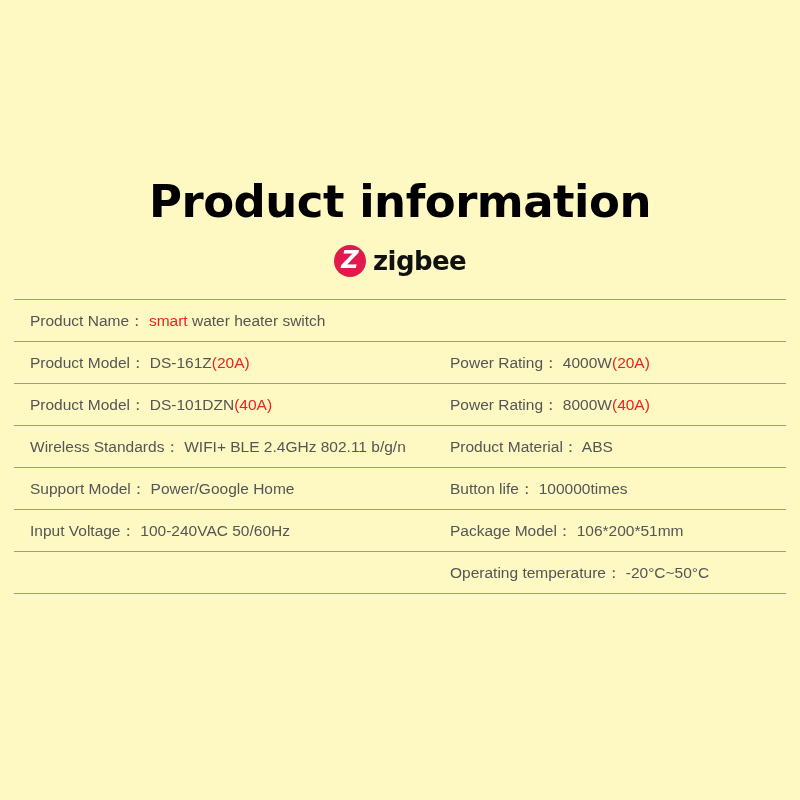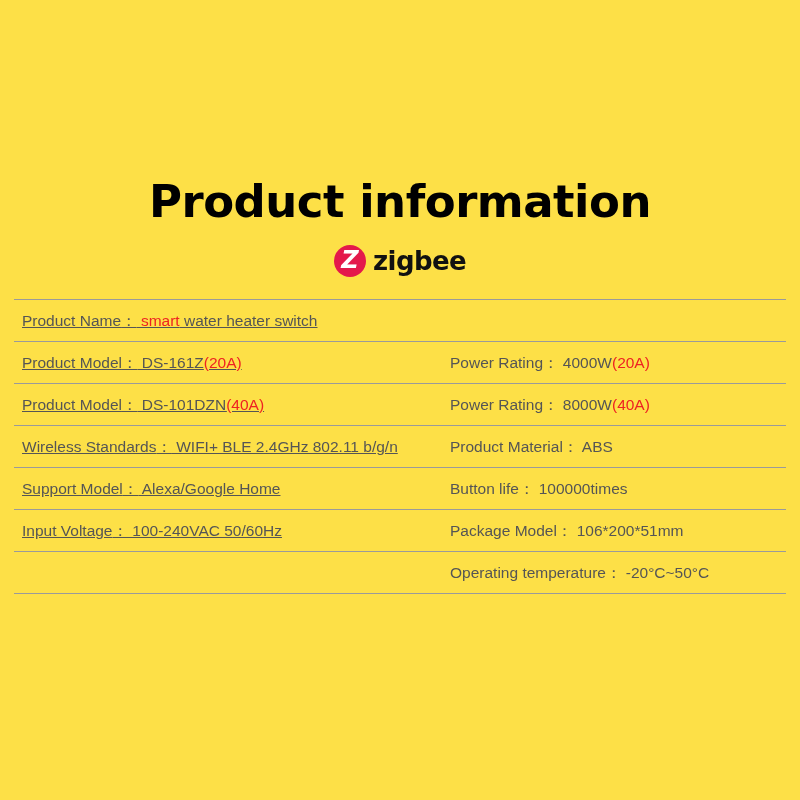--- a/index.html
+++ b/index.html
@@ -13,21 +13,21 @@
     height: 800px;
     overflow: hidden;
     font-family: "Liberation Sans", "DejaVu Sans", sans-serif;
     -webkit-font-smoothing: antialiased;
   }
 
   .page {
     position: relative;
     width: 800px;
     height: 800px;
-    background: #fde047;
+    background: #fef9c3;
   }
 
   
   .title {
     position: absolute;
     top: 176px;
     left: 0;
     width: 800px;
     text-align: center;
     font-family: "DejaVu Sans", sans-serif;
@@ -94,22 +94,21 @@
     align-items: center;
   }
   .cell {
     font-size: 15.5px;
     color: #555555;
     white-space: nowrap;
     line-height: 20px;
   }
   .cell-left {
     position: absolute;
-    left: 8px;
-    text-decoration: underline;
+    left: 16px;
   }
   .cell-right {
     position: absolute;
     left: 436px;
   }
   .cell .label {
     color: #555555;
   }
   .cell .sep {
     color: #555555;
@@ -146,21 +145,21 @@
       </div>
       <div class="spec-row">
         <div class="cell cell-left"><span class="label">Product Model</span><span class="sep">：</span><span class="value"> DS-101DZN</span><span class="accent">(40A)</span></div>
         <div class="cell cell-right"><span class="label">Power Rating</span><span class="sep">：</span><span class="value"> 8000W</span><span class="accent">(40A)</span></div>
       </div>
       <div class="spec-row">
         <div class="cell cell-left"><span class="label">Wireless Standards</span><span class="sep">：</span><span class="value">  WIFI+ BLE 2.4GHz 802.11 b/g/n</span></div>
         <div class="cell cell-right"><span class="label">Product Material</span><span class="sep">：</span><span class="value"> ABS</span></div>
       </div>
       <div class="spec-row">
-        <div class="cell cell-left"><span class="label">Support Model</span><span class="sep">：</span><span class="value"> Alexa/Google Home</span></div>
+        <div class="cell cell-left"><span class="label">Support Model</span><span class="sep">：</span><span class="value"> Power/Google Home</span></div>
         <div class="cell cell-right"><span class="label">Button life</span><span class="sep">：</span><span class="value"> 100000times</span></div>
       </div>
       <div class="spec-row">
         <div class="cell cell-left"><span class="label">Input Voltage</span><span class="sep">：</span><span class="value"> 100-240VAC 50/60Hz</span></div>
         <div class="cell cell-right"><span class="label">Package Model</span><span class="sep">：</span><span class="value"> 106*200*51mm</span></div>
       </div>
       <div class="spec-row">
         <div class="cell cell-right"><span class="label">Operating temperature</span><span class="sep">：</span><span class="value"> -20°C~50°C</span></div>
       </div>
     </div>

